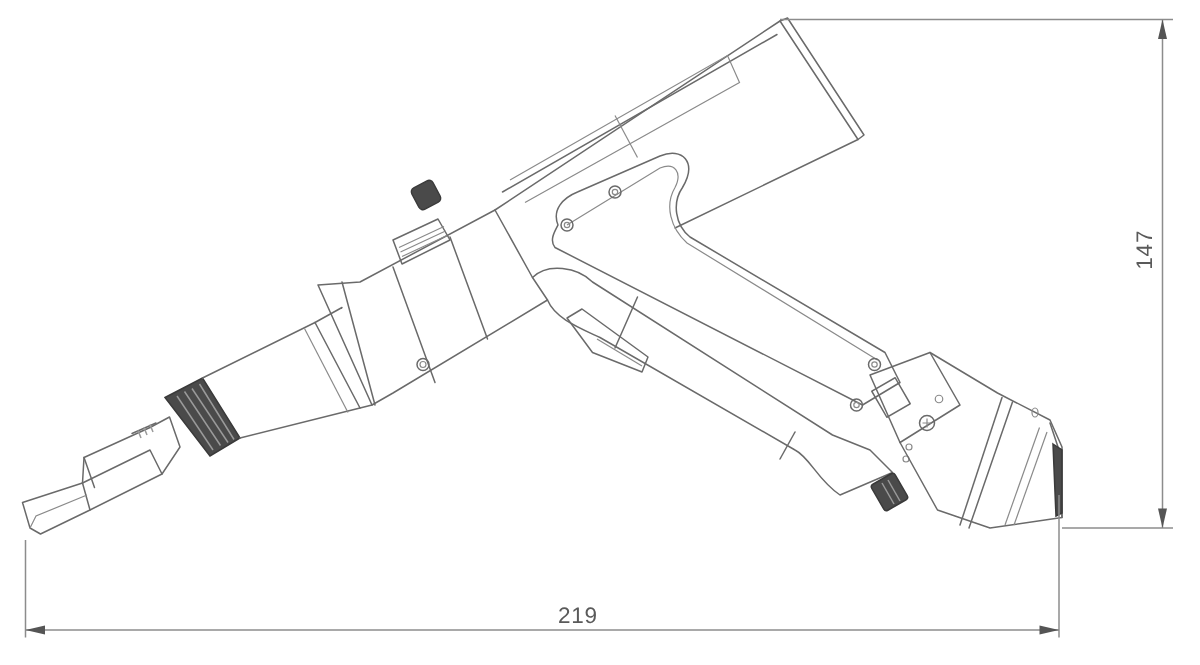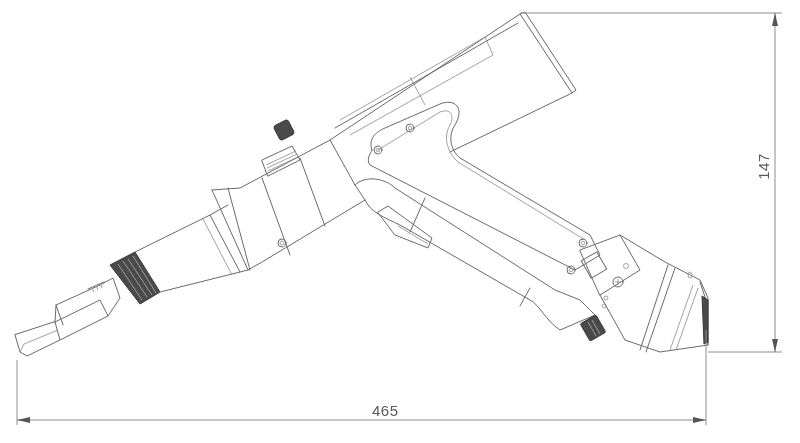--- a/index.html
+++ b/index.html
@@ -130,14 +130,14 @@
 
   <g>
     <line class="dim" x1="520" y1="13" x2="782" y2="13"></line>
     <line class="dim" x1="708" y1="352" x2="782" y2="352"></line>
     <line class="dim" x1="775" y1="13" x2="775" y2="352"></line>
     <polygon class="arrow" points="775,13 772,26 778,26"></polygon>
     <polygon class="arrow" points="775,352 772,339 778,339"></polygon>
   </g>
 </svg>
 
-<div id="dim-h-label" class="dim-label">465</div>
+<div id="dim-h-label" class="dim-label">219</div>
 <div id="dim-v-label" class="dim-label">147</div>
 
 </body></html>

